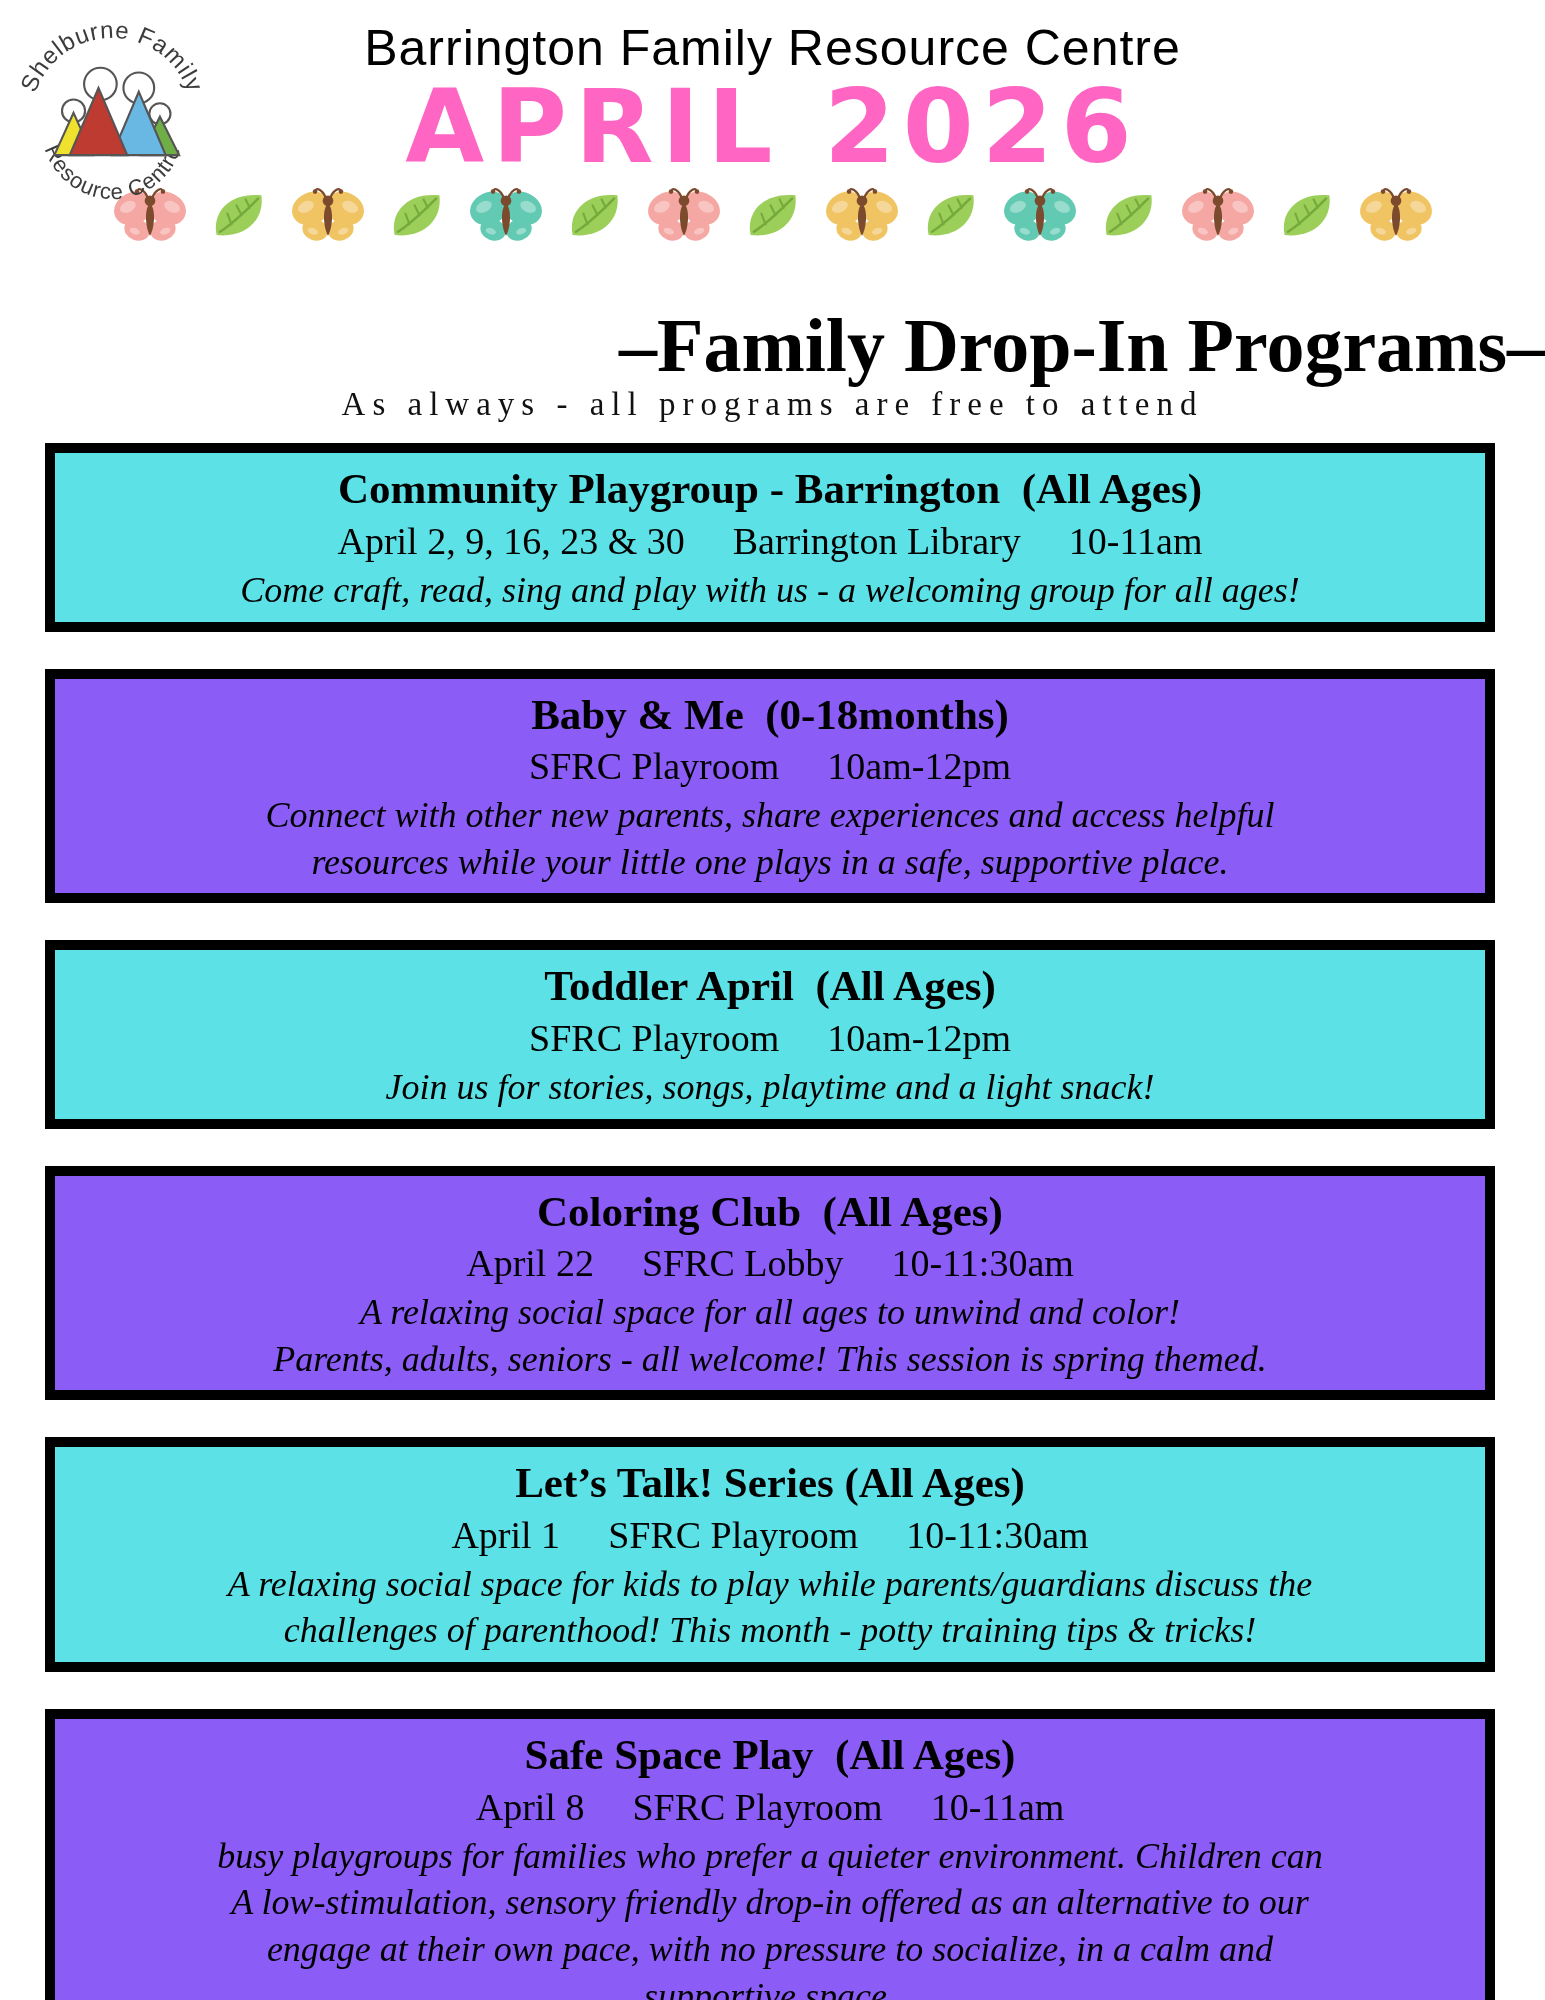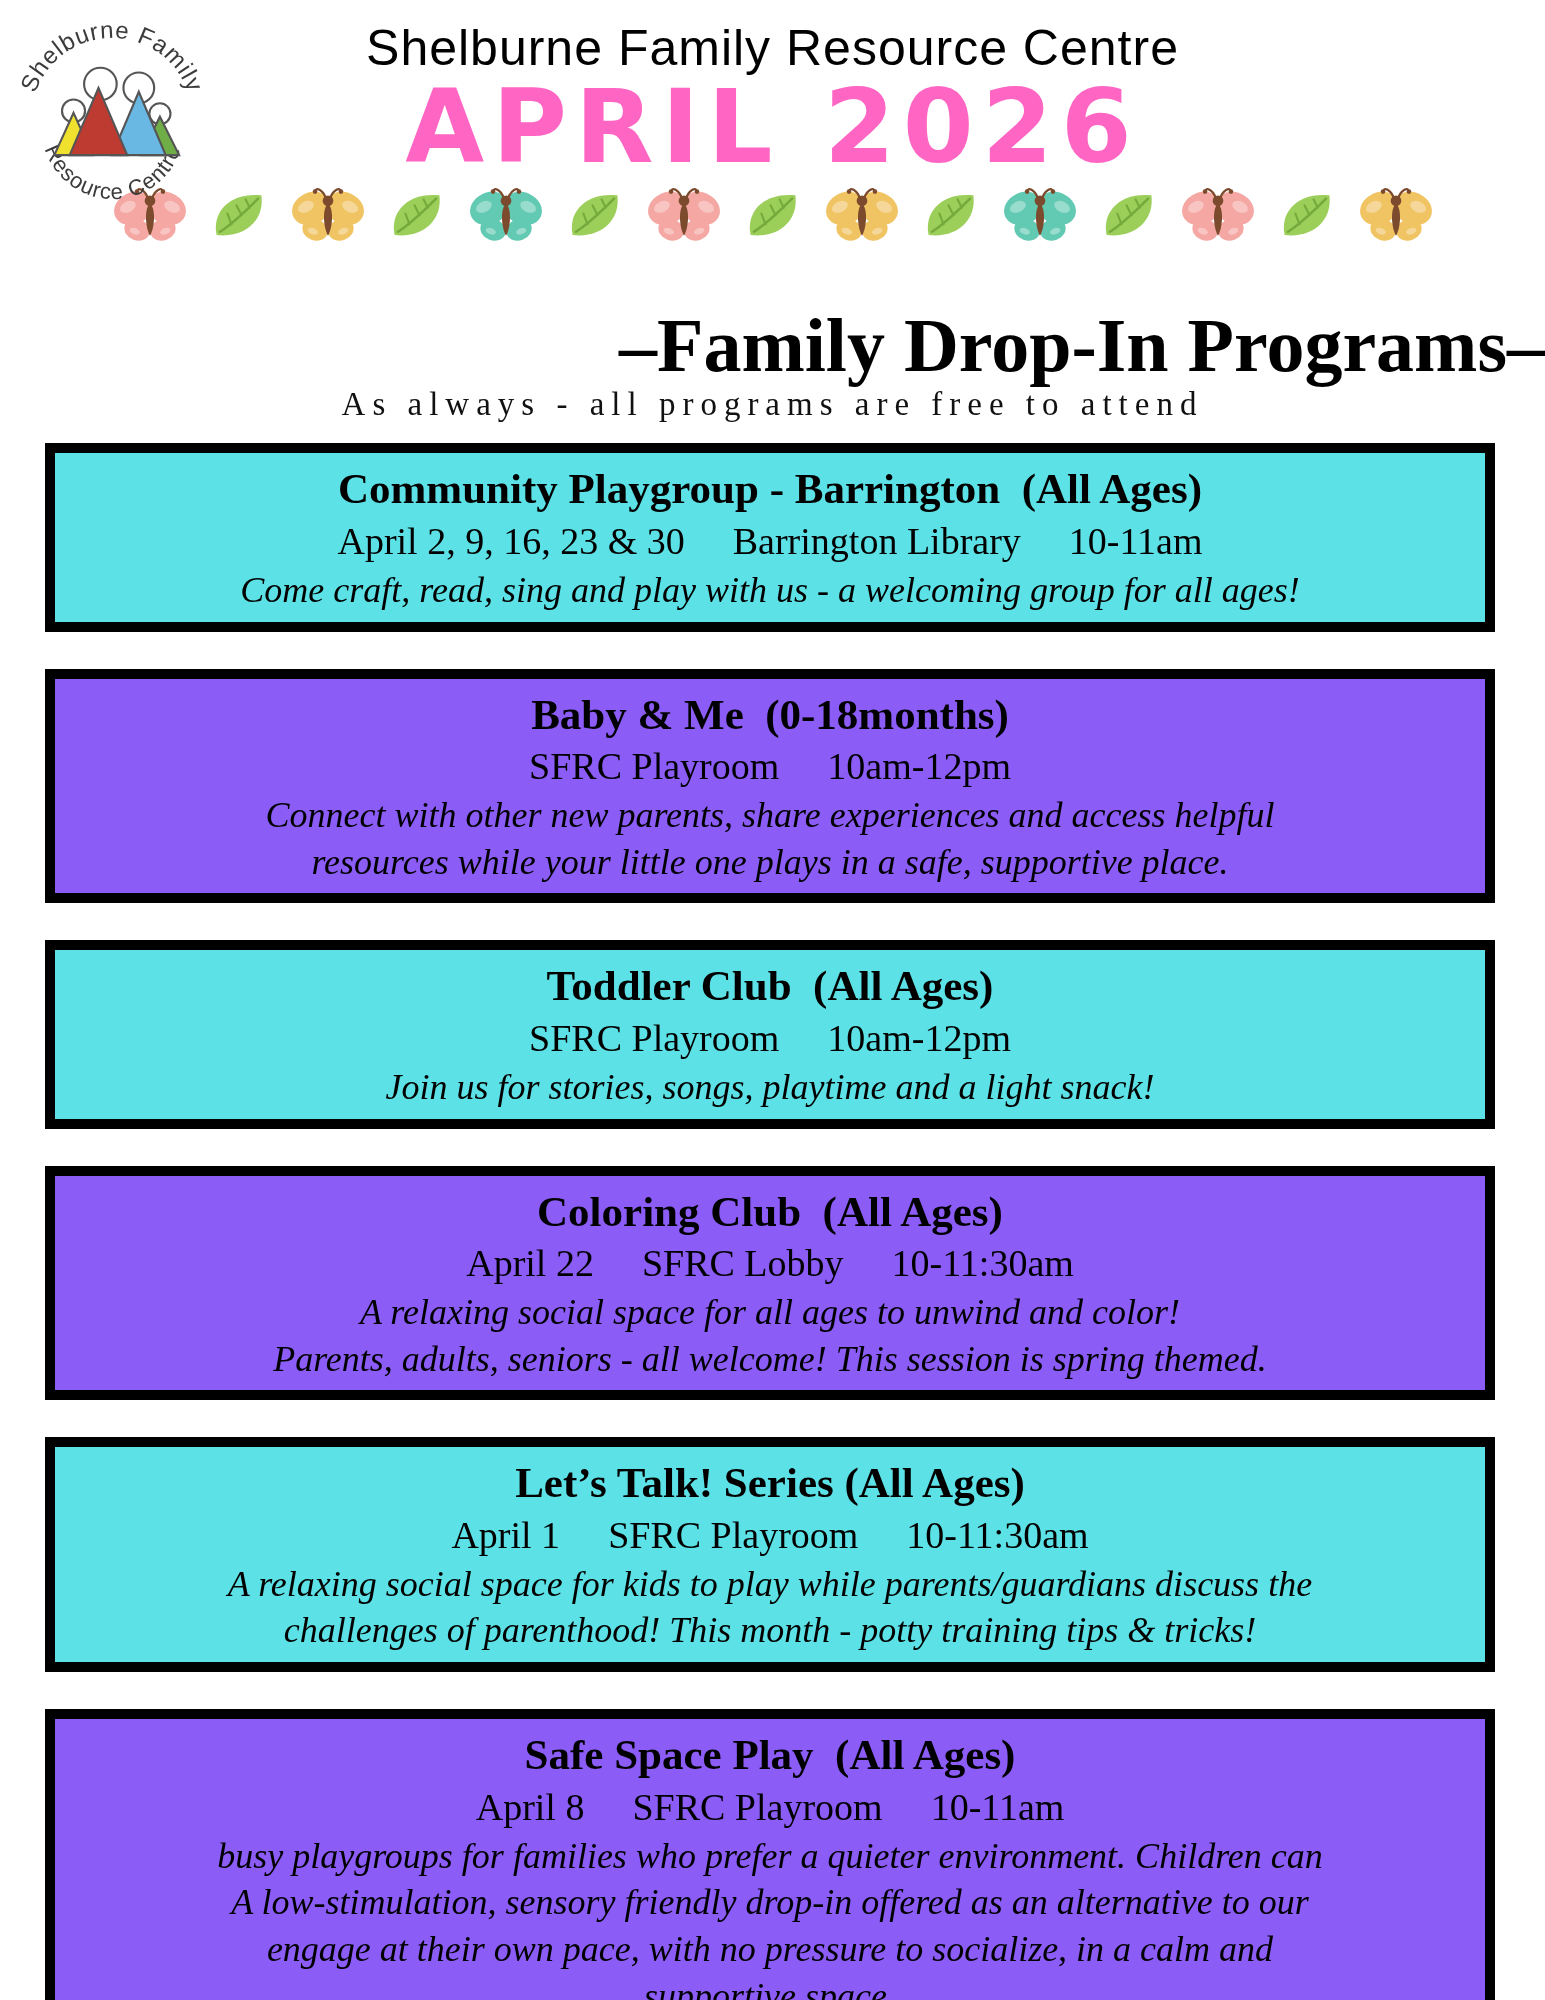--- a/index.html
+++ b/index.html
@@ -122,21 +122,21 @@
       <circle cx="90" cy="68" r="17" fill="#fff"></circle>
       <circle cx="130" cy="72" r="16" fill="#fff"></circle>
       <circle cx="152" cy="99" r="11" fill="#fff"></circle>
       <path d="M42,142 L82,142 L62,98 Z" fill="#F0E12F"></path>
       <path d="M132,142 L172,142 L152,102 Z" fill="#6FAE46"></path>
       <path d="M102,142 L158,142 L130,76 Z" fill="#68B8E3"></path>
       <path d="M58,142 L118,142 L88,72 Z" fill="#BE3B32"></path>
     </g>
   </svg>
 
-  <h1 class="org-title">Shelburne Family Resource Centre</h1>
+  <h1 class="org-title">Barrington Family Resource Centre</h1>
   <div class="month-title">APRIL 2026</div>
 
   <div class="deco-row" id="deco-row">
       <svg width="94" height="64" viewBox="0 0 100 84" style="--c: #F4A7A3; --body: #7C4A2D; --vein: #76A93C;">
     <g>
       <ellipse cx="28" cy="32" rx="26" ry="21" transform="rotate(-25 28 32)" style="fill:var(--c)"></ellipse>
       <ellipse cx="72" cy="32" rx="26" ry="21" transform="rotate(25 72 32)" style="fill:var(--c)"></ellipse>
       <ellipse cx="33" cy="60" rx="17" ry="14" transform="rotate(20 33 60)" style="fill:var(--c)"></ellipse>
       <ellipse cx="67" cy="60" rx="17" ry="14" transform="rotate(-20 67 60)" style="fill:var(--c)"></ellipse>
       <ellipse cx="21" cy="30" rx="11" ry="7" transform="rotate(-25 21 30)" fill="#ffffff" opacity="0.35"></ellipse>
@@ -351,21 +351,21 @@
         <span>SFRC Playroom</span>
         <span>10am-12pm</span>
       </div>
       <div class="desc">
         <div>Connect with other new parents, share experiences and access helpful</div>
         <div>resources while your little one plays in a safe, supportive place.</div>
       </div>
     </section>
 
     <section class="box cyan">
-      <h3>Toddler Club  (All Ages)</h3>
+      <h3>Toddler April  (All Ages)</h3>
       <div class="detail">
         <span>SFRC Playroom</span>
         <span>10am-12pm</span>
       </div>
       <div class="desc">
         <div>Join us for stories, songs, playtime and a light snack!</div>
       </div>
     </section>
 
     <section class="box pink">

